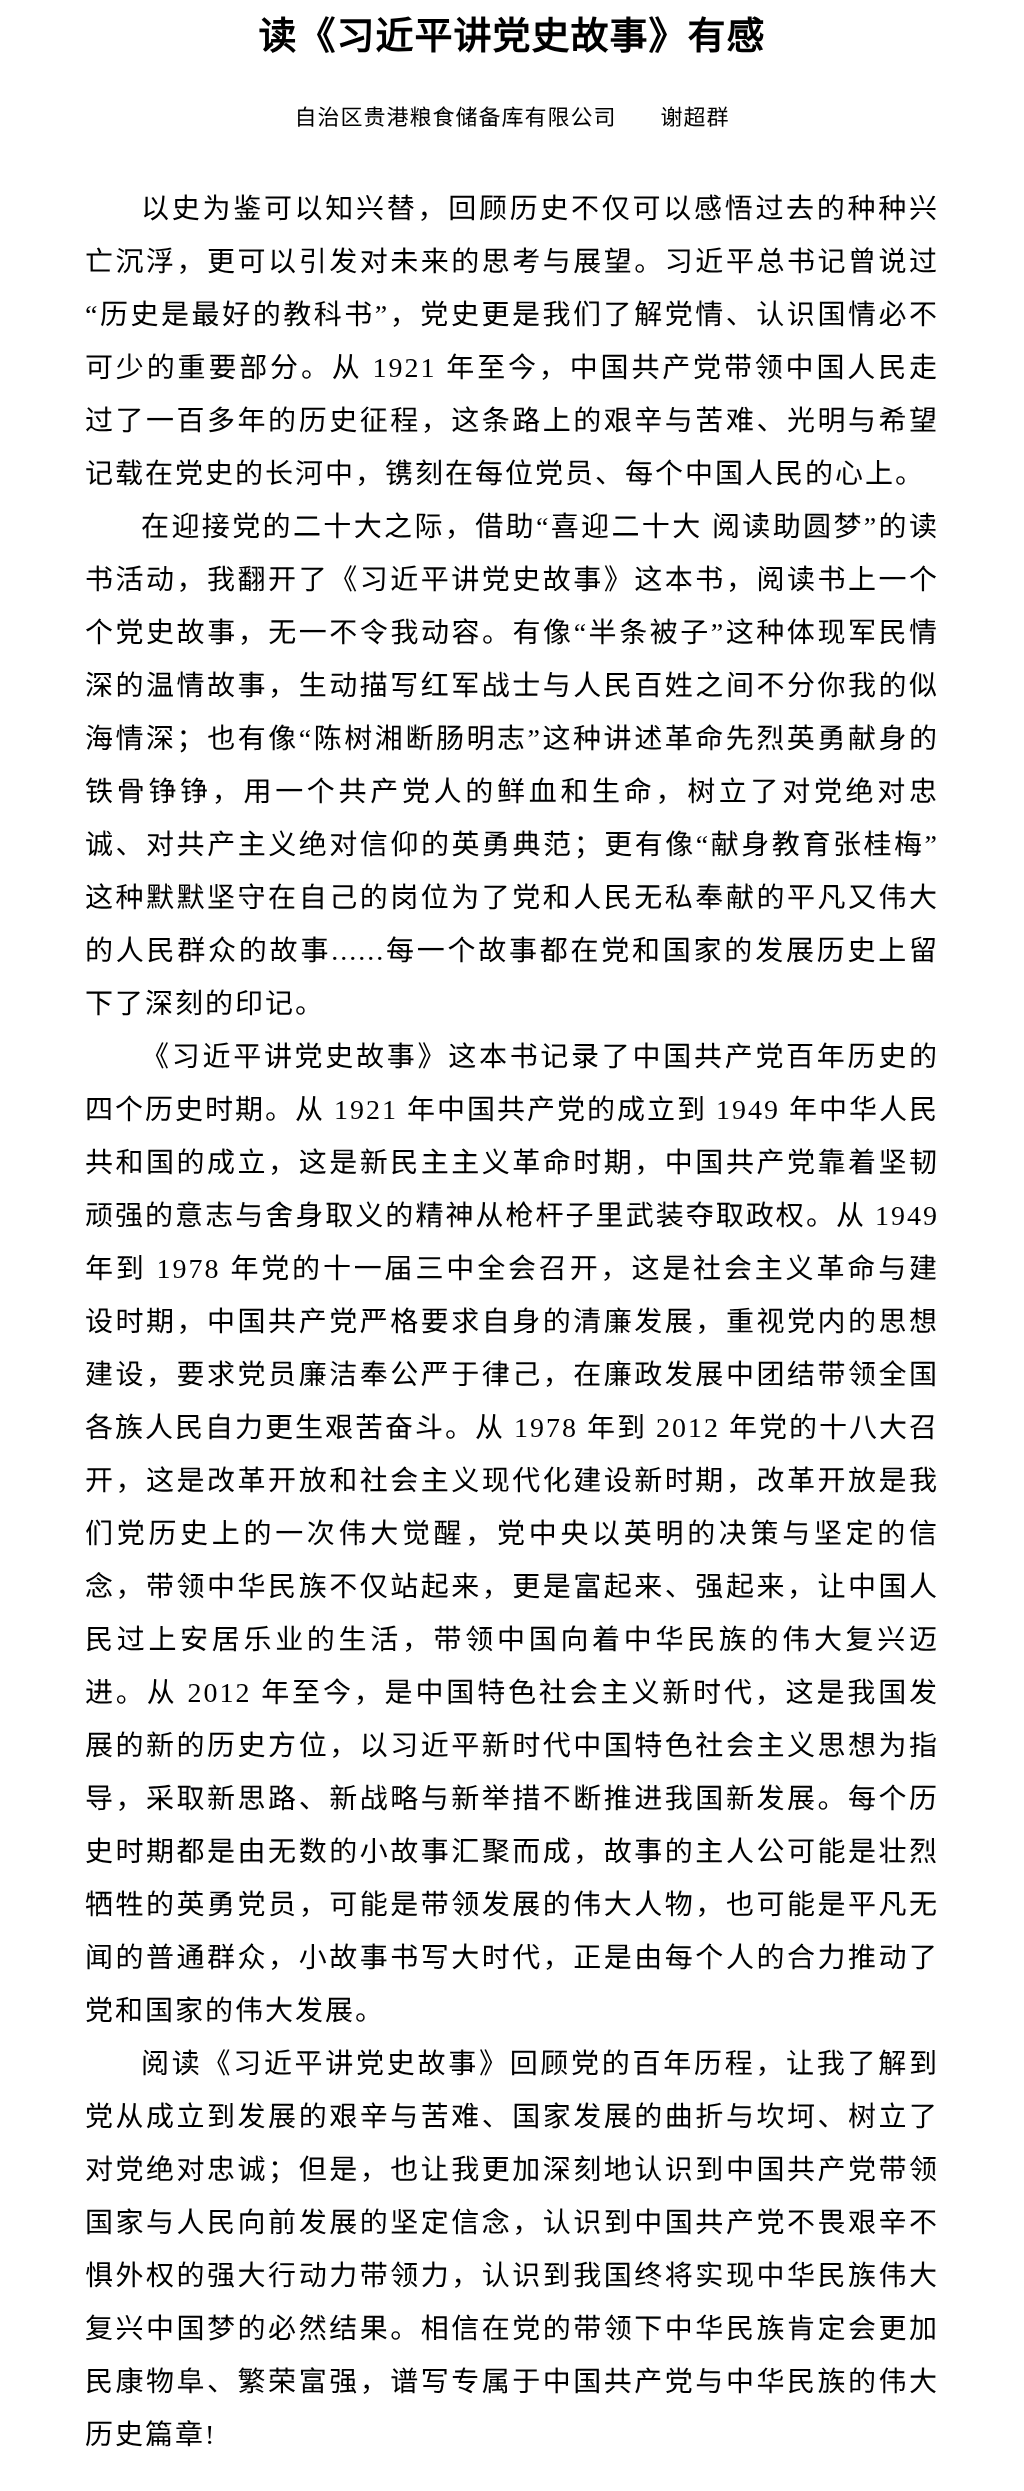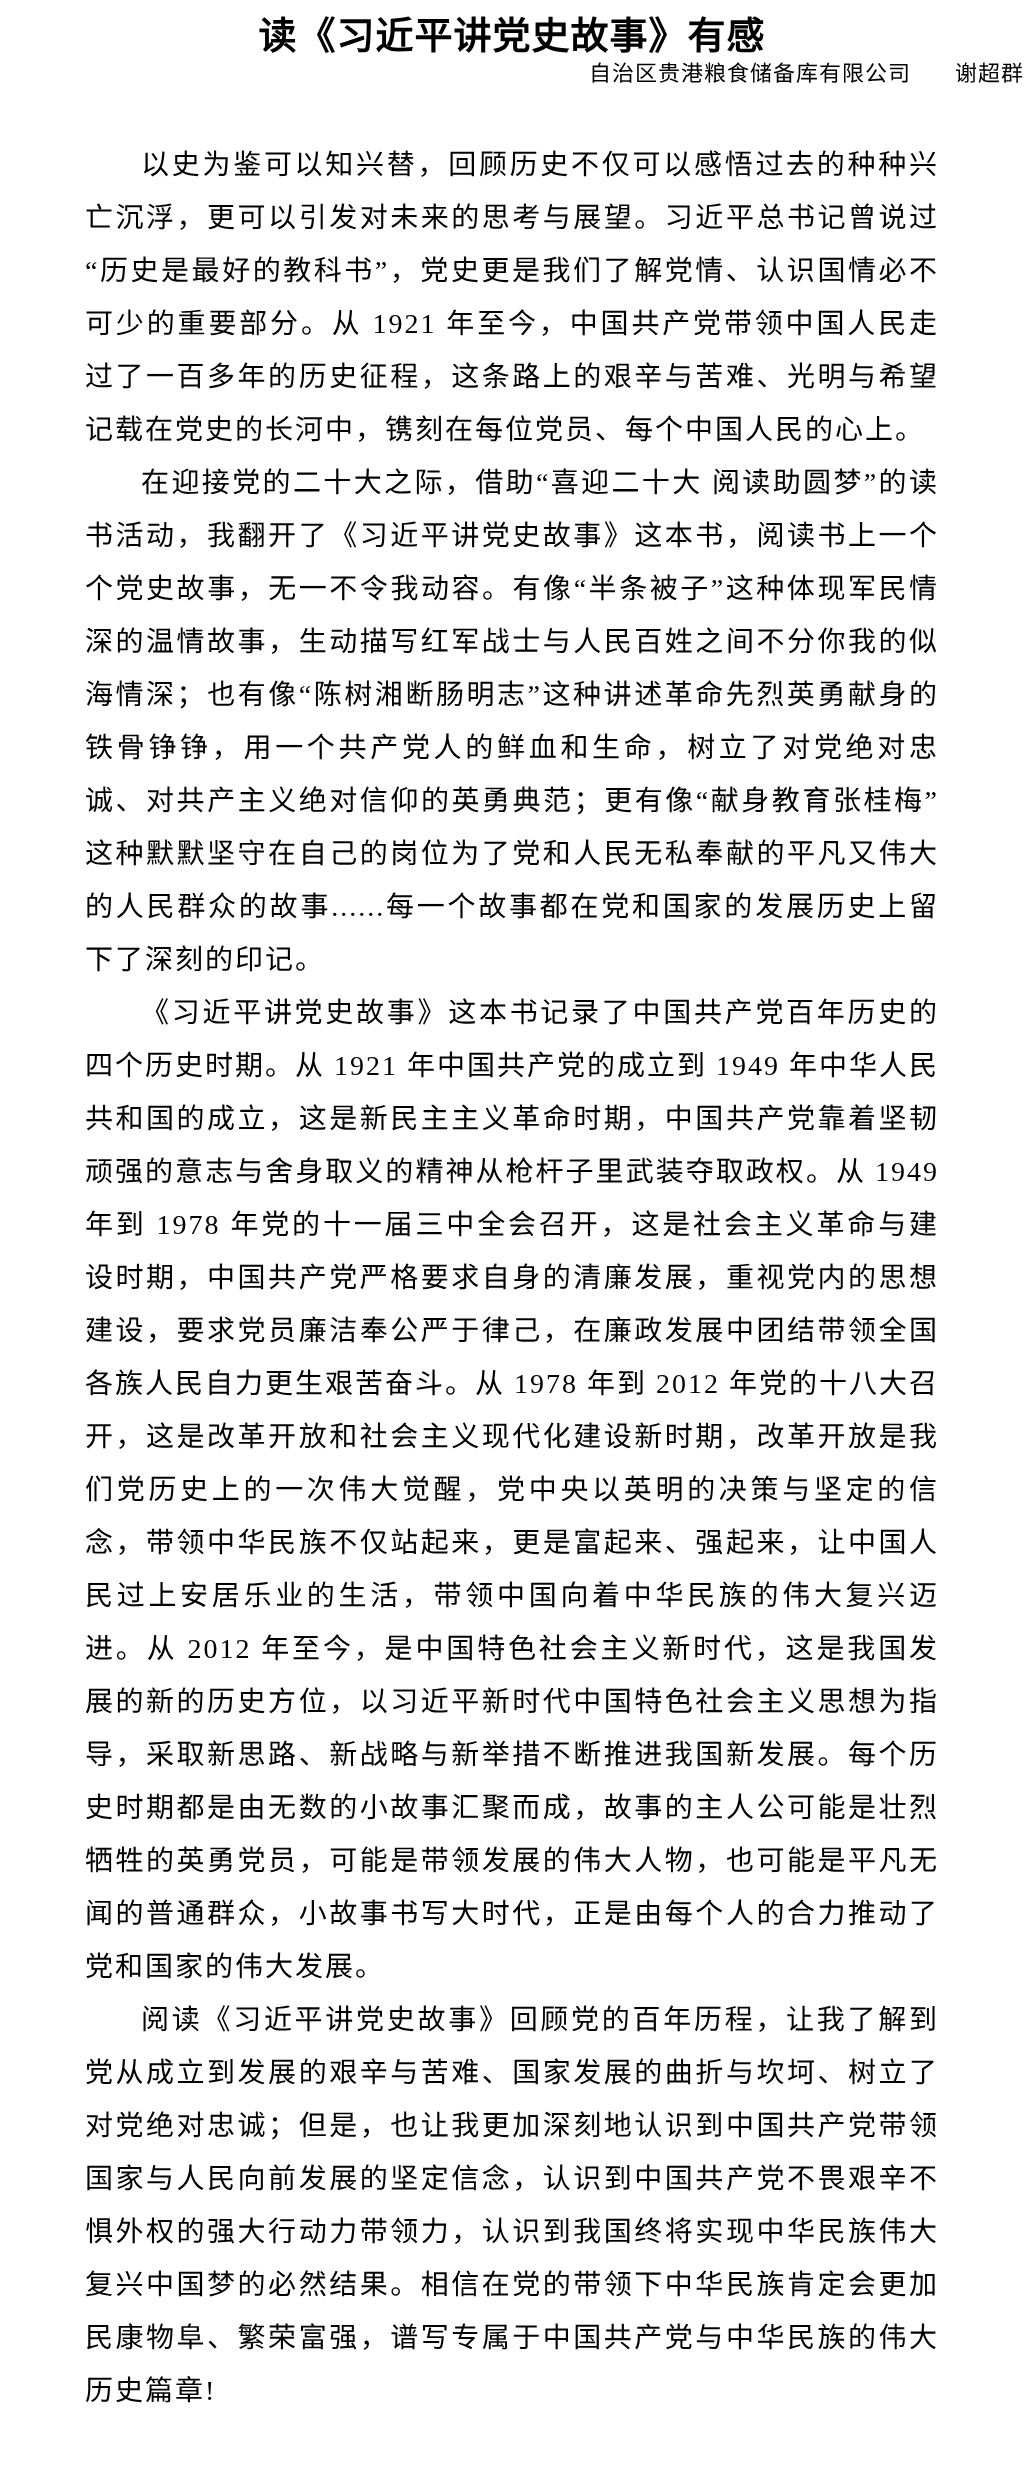--- a/index.html
+++ b/index.html
@@ -21,21 +21,22 @@
   .doc-title {
     margin: 12px 60px 0 60px;
     text-align: center;
     font-size: 38px;
     line-height: 48px;
     font-weight: bold;
     letter-spacing: 1px;
     font-family: "Liberation Serif", "DejaVu Serif", serif;
   }
   .byline {
-    text-align: right;
+    margin-top: 44px;
+    text-align: center;
     font-size: 22px;
     line-height: 28px;
     font-weight: 500;
     letter-spacing: 1px;
   }
   .byline-gap {
     display: inline-block;
     width: 44px;
   }
   .doc-body {

